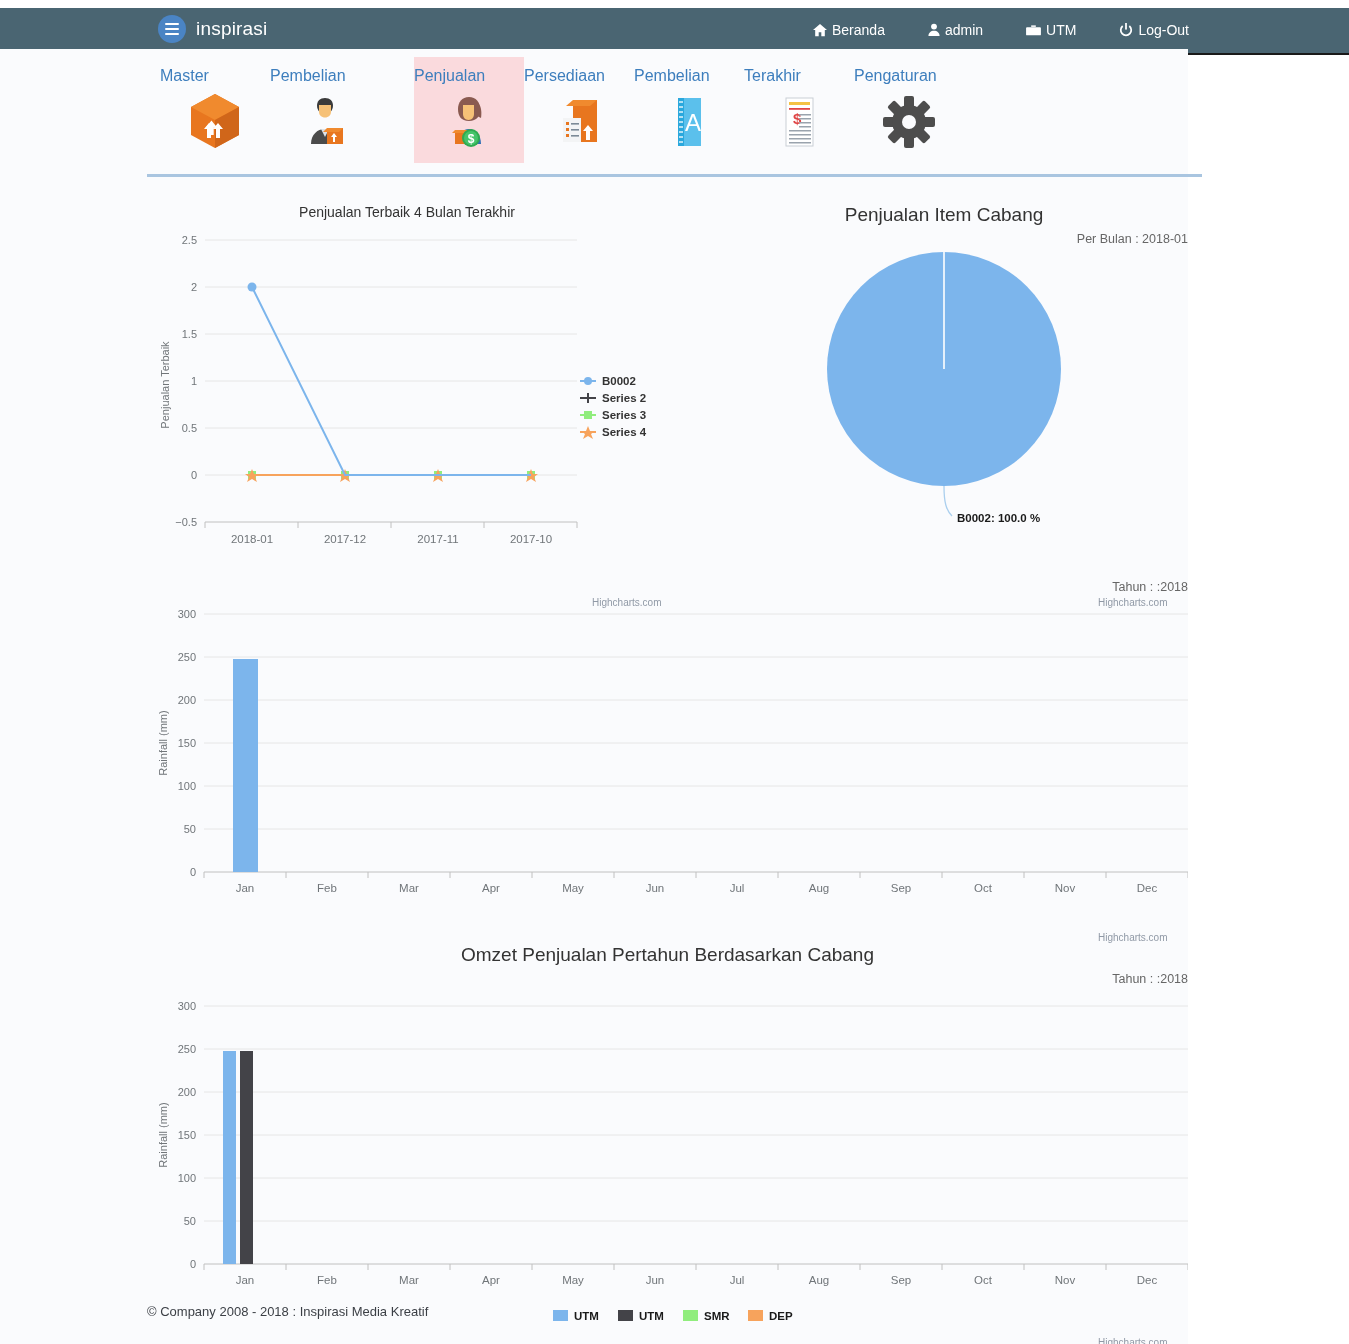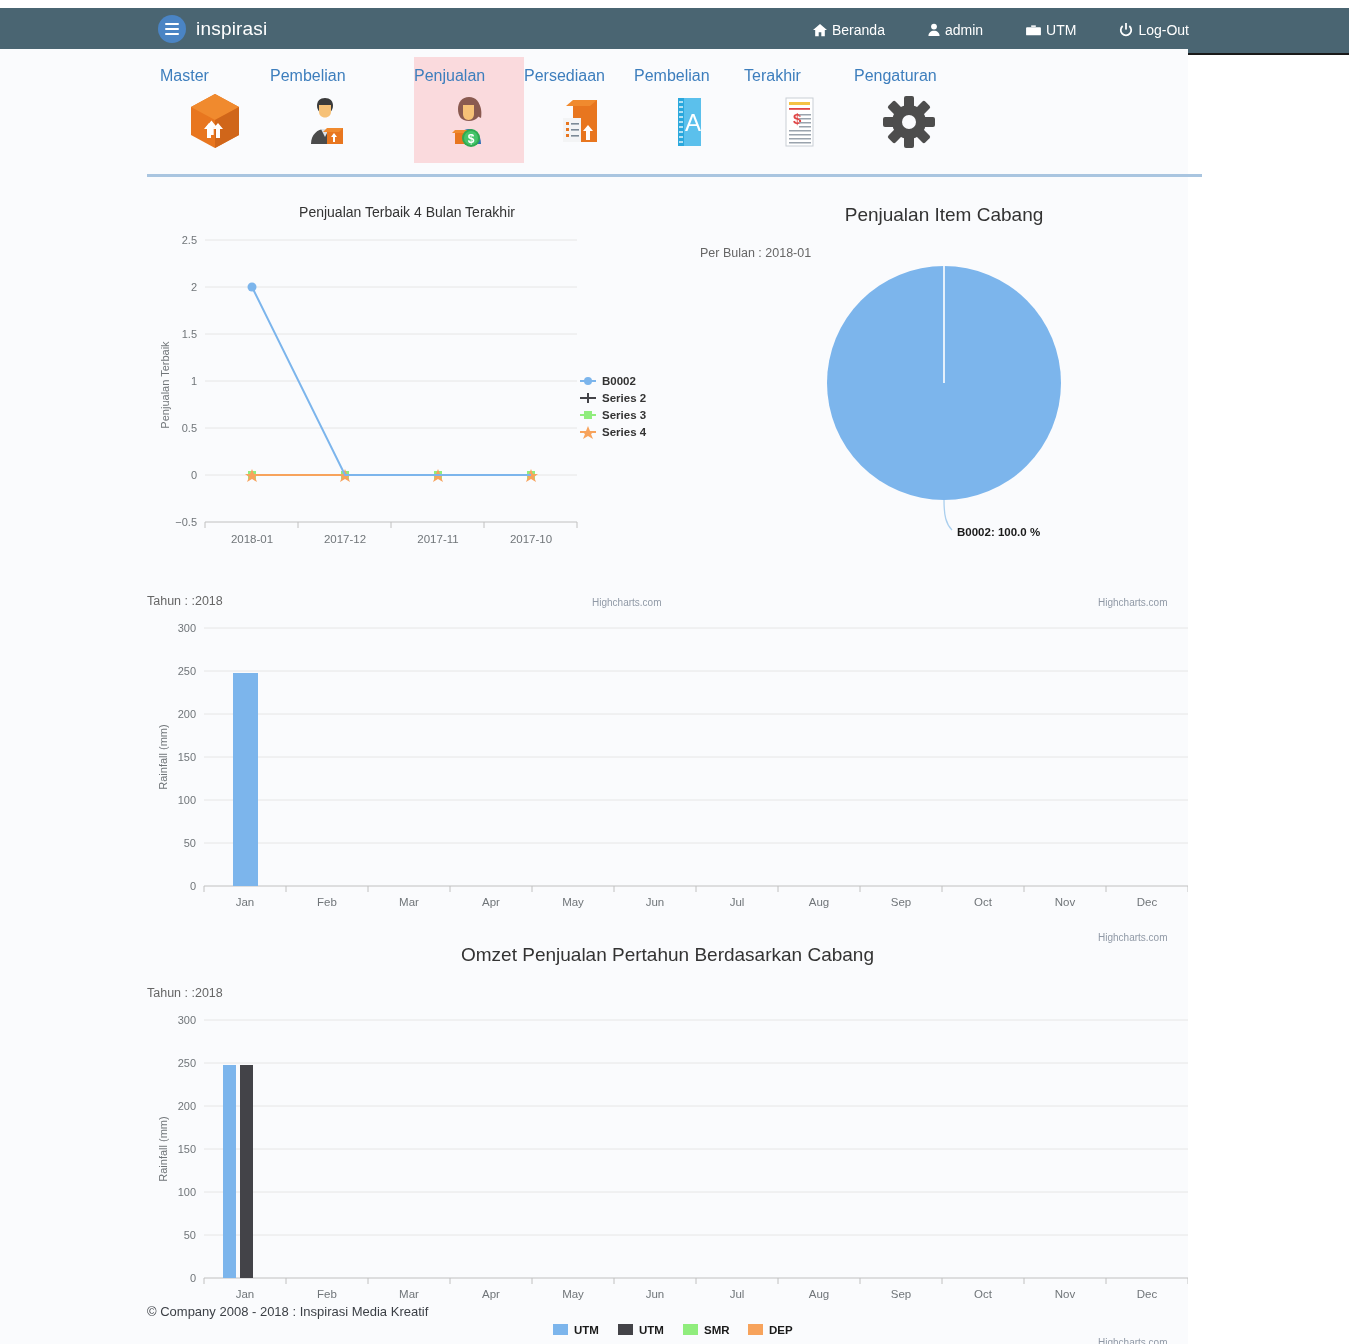--- a/index.html
+++ b/index.html
@@ -62,21 +62,21 @@
     position:absolute; left:147px; top:125px; width:1055px; height:3px;
     background:#a9c5e0;
   }
 
   
   .chart{ position:absolute; }
   .ctitle{
     text-align:center; color:#333333; font-weight:400;
     font-family:"Liberation Sans", sans-serif;
   }
-  .csub{ text-align:left; color:#666666; font-size:12.5px; margin-top:20px;}
+  .csub{ text-align:right; color:#666666; font-size:12.5px; margin-top:6px;}
   .credit{ position:absolute; color:#9099a6; font-size:10px;}
   svg text{ font-family:"Liberation Sans", sans-serif; }
 
   .footer{
     position:absolute; left:147px; top:1255px;
     color:#3b3f45; font-size:13px;
   }
 </style>
 </head>
 <body>

